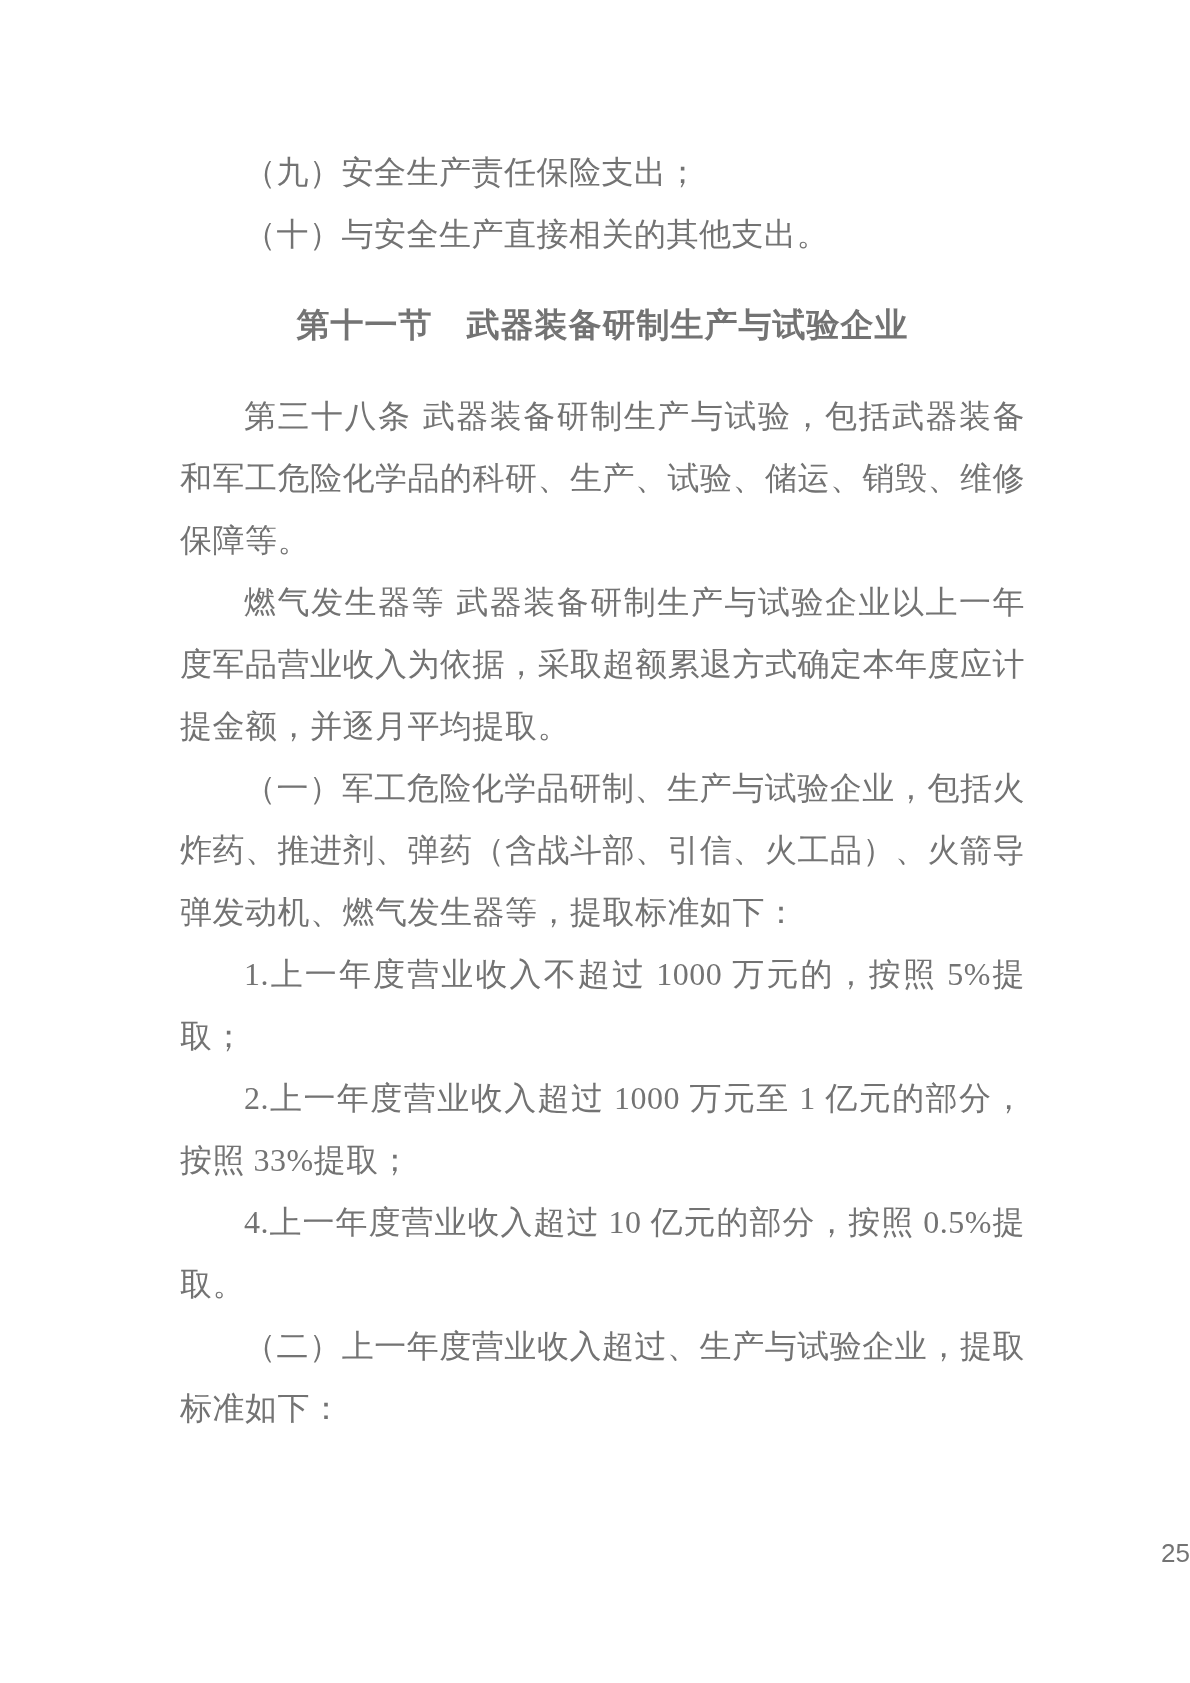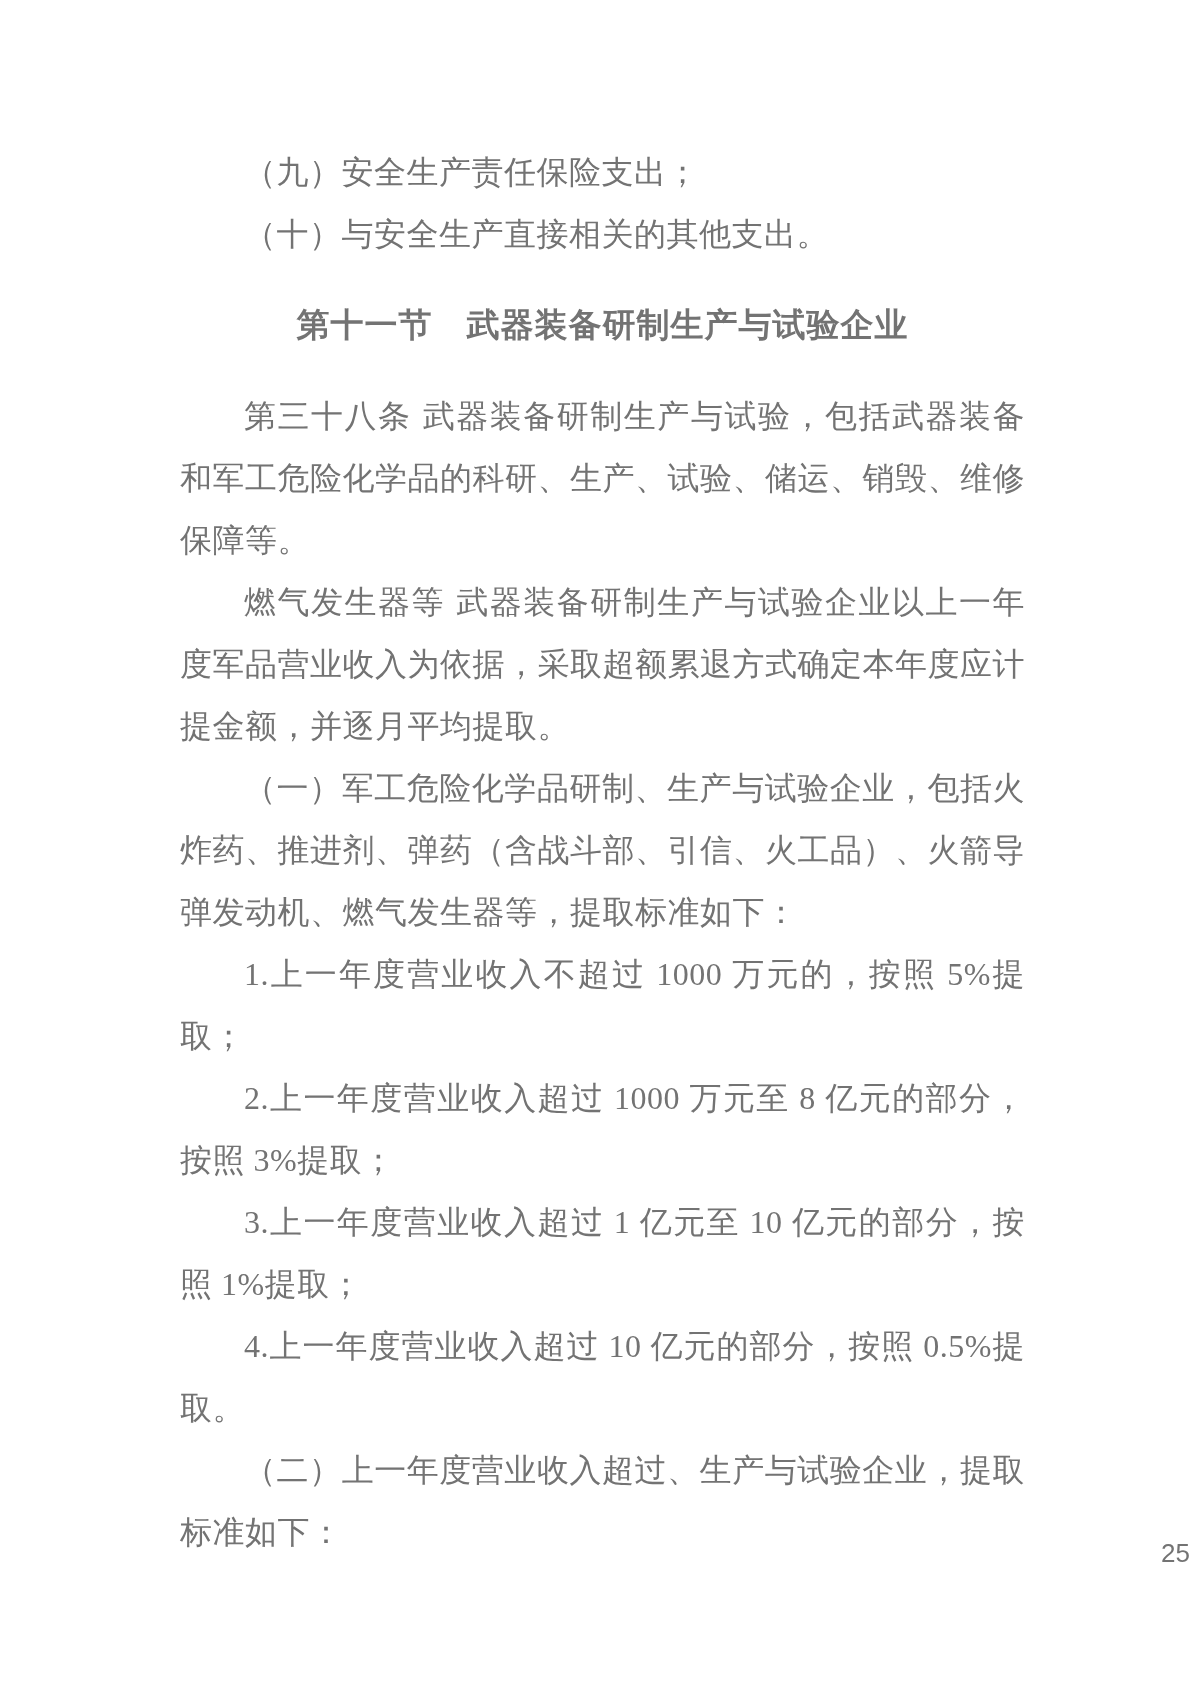--- a/index.html
+++ b/index.html
@@ -71,23 +71,22 @@
     <h2 class="section-heading">第十一节　武器装备研制生产与试验企业</h2>
 
     <p class="para"><span class="article-num">第三十八条</span><span>武器装备研制生产与试验，包括武器装备和军工危险化学品的科研、生产、试验、储运、销毁、维修保障等。</span></p>
 
     <p class="para"><span class="article-num">燃气发生器等</span><span>武器装备研制生产与试验企业以上一年度军品营业收入为依据，采取超额累退方式确定本年度应计提金额，并逐月平均提取。</span></p>
 
     <p class="para">（一）军工危险化学品研制、生产与试验企业，包括火炸药、推进剂、弹药（含战斗部、引信、火工品）、火箭导弹发动机、燃气发生器等，提取标准如下：</p>
 
     <p class="para">1.上一年度营业收入不超过 1000 万元的，按照 5%提取；</p>
 
-    <p class="para">2.上一年度营业收入超过 1000 万元至 8 亿元的部分，按照 3%提取；</p>
+    <p class="para">2.上一年度营业收入超过 1000 万元至 1 亿元的部分，按照 33%提取；</p>
 
-    <p class="para">3.上一年度营业收入超过 1 亿元至 10 亿元的部分，按照 1%提取；</p>
 
     <p class="para">4.上一年度营业收入超过 10 亿元的部分，按照 0.5%提取。</p>
 
     <p class="para">（二）上一年度营业收入超过、生产与试验企业，提取标准如下：</p>
 
   </div>
 
   <div class="page-num">25</div>
 </div>
 

